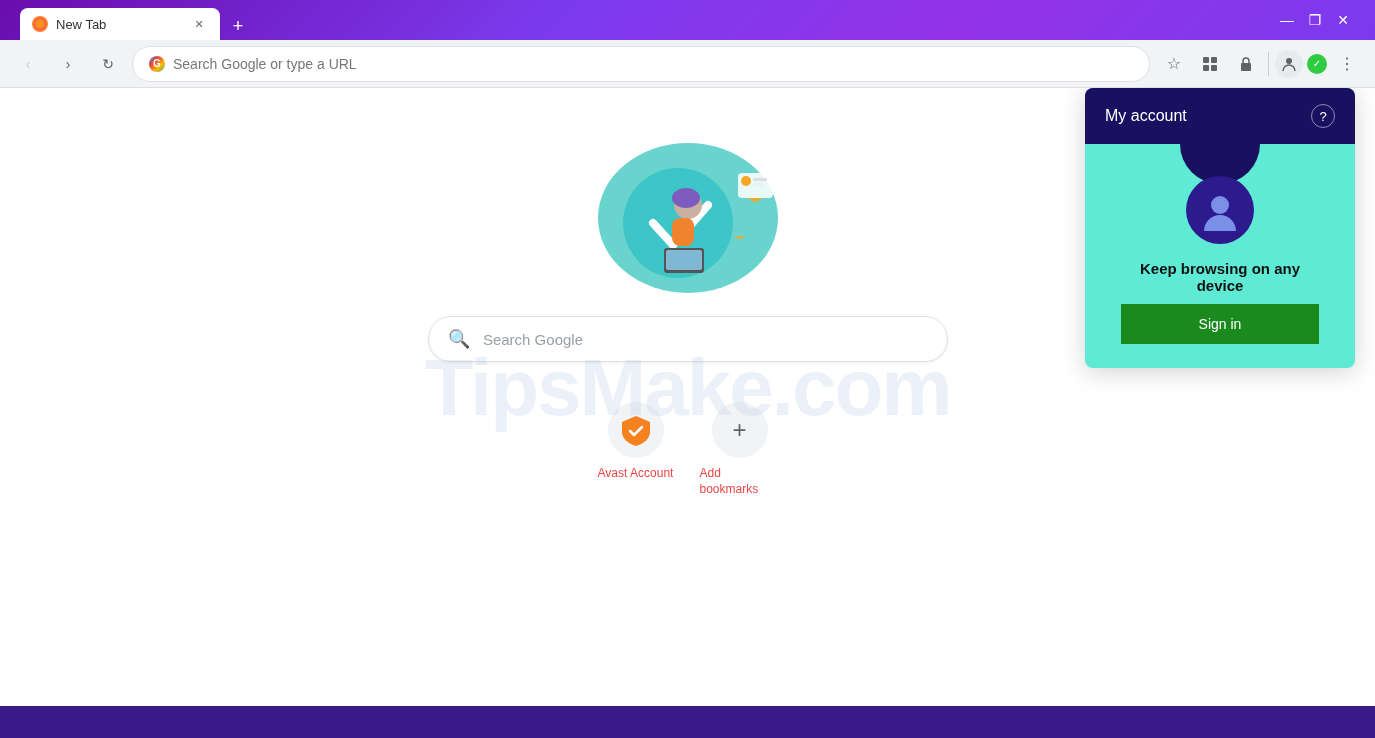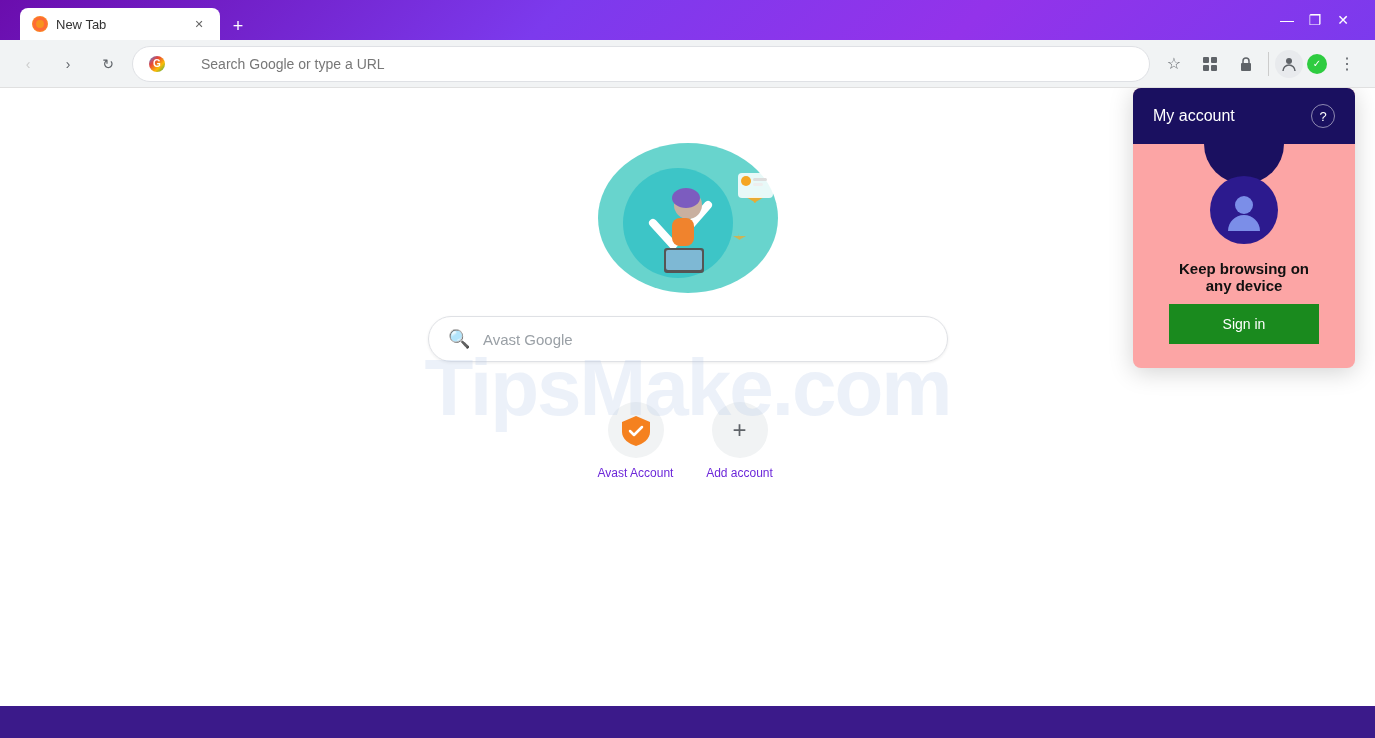--- a/index.html
+++ b/index.html
@@ -78,21 +78,21 @@
       align-items: center;
       padding: 0 16px;
       gap: 8px;
     }
     .google-g {
       width: 16px; height: 16px;
       background: linear-gradient(135deg, #4285f4, #ea4335, #fbbc05, #34a853);
       border-radius: 50%;
       font-size: 10px; color: white; display: flex; align-items: center; justify-content: center; font-weight: bold;
     }
-    .address-text { font-size: 14px; color: #777; flex: 1; margin-left: 28px; }
+    .address-text { font-size: 14px; color: #777; flex: 1; }
     .toolbar-icons { display: flex; gap: 4px; align-items: center; }
     .toolbar-icon {
       width: 32px; height: 32px; border-radius: 50%;
       display: flex; align-items: center; justify-content: center;
       cursor: pointer; color: #5f6368; font-size: 16px;
     }
     .profile-icon-btn {
       width: 28px; height: 28px; border-radius: 50%;
       background: #e8eaed;
       display: flex; align-items: center; justify-content: center;
@@ -180,36 +180,36 @@
     }
     .shortcut-icon-wrap {
       width: 56px; height: 56px;
       border-radius: 50%;
       background: #f1f3f4;
       display: flex; align-items: center; justify-content: center;
       font-size: 26px;
     }
     .shortcut-label {
       font-size: 12px;
-      color: #6d28d9;
+      color: #ef4444;
       text-align: left;
       line-height: 1.3;
     }
     .add-shortcut-icon {
       font-size: 24px;
       color: #5f6368;
     }
 
     
     .account-popup {
       position: absolute;
       top: 0;
       right: 20px;
-      width: 222px;
-      background: #fca5a5;
+      width: 270px;
+      background: #5eead4;
       border-radius: 8px;
       box-shadow: 0 4px 24px rgba(0,0,0,0.18);
       overflow: hidden;
       z-index: 100;
     }
     .popup-header {
       background: #1a1060;
       color: white;
       padding: 16px 20px;
       display: flex;
@@ -373,42 +373,42 @@
           <circle cx="178" cy="48" r="5" fill="#f5a623"></circle>
           <rect x="185" y="45" width="14" height="3" rx="1.5" fill="#ddd"></rect>
           <rect x="185" y="50" width="10" height="3" rx="1.5" fill="#eee"></rect>
         </svg>
       </div>
     </div>
 
     <div class="search-container">
       <div class="search-bar">
         <span class="search-icon-inner">🔍</span>
-        <span class="search-input-text">Avast Google</span>
+        <span class="search-input-text">Search Google</span>
       </div>
     </div>
 
     <div class="shortcuts-row">
 
       <div class="shortcut-item">
         <div class="shortcut-icon-wrap">
           <svg width="32" height="32" viewBox="0 0 32 32">
             <path d="M16 2 L30 8 L30 18 C30 25 23 30 16 32 C9 30 2 25 2 18 L2 8 Z" fill="#f5811f"></path>
             <path d="M10 17 L14 21 L22 13" stroke="white" stroke-width="2.5" fill="none" stroke-linecap="round" stroke-linejoin="round"></path>
           </svg>
         </div>
         <span class="shortcut-label">Avast Account</span>
       </div>
 
 
       <div class="shortcut-item">
         <div class="shortcut-icon-wrap">
           <span class="add-shortcut-icon">+</span>
         </div>
-        <span class="shortcut-label">Add account</span>
+        <span class="shortcut-label">Add bookmarks</span>
       </div>
 
     </div>
 
     <div class="account-popup">
       <div class="popup-header">
         <span class="popup-title">My account</span>
         <div class="popup-help-btn">?</div>
       </div>
       <div class="popup-body">

